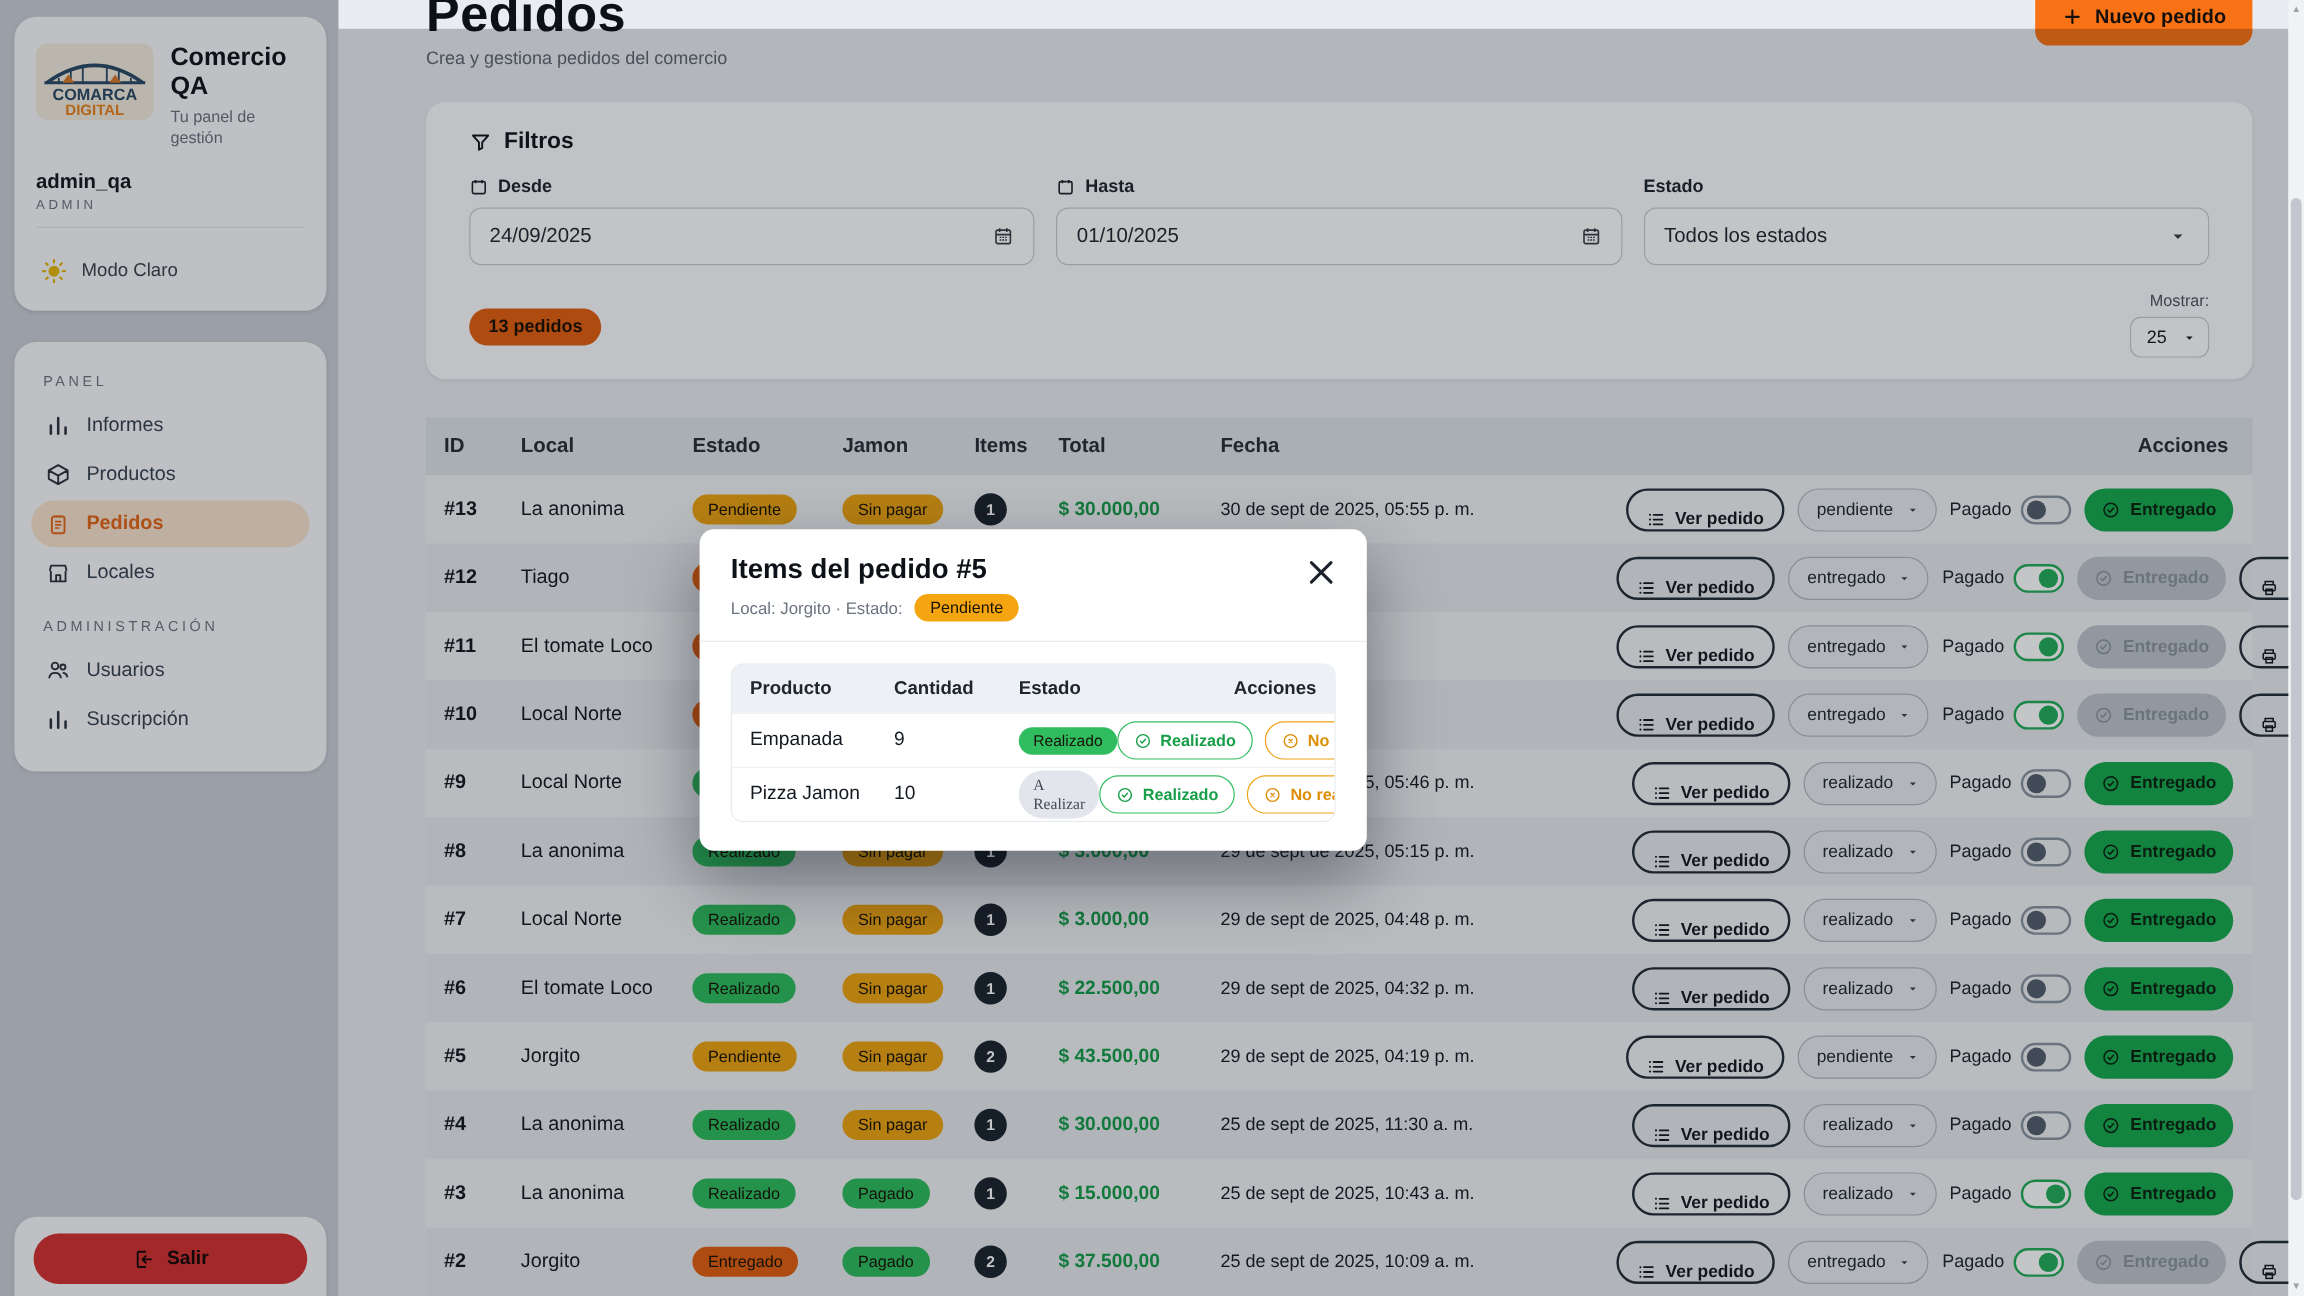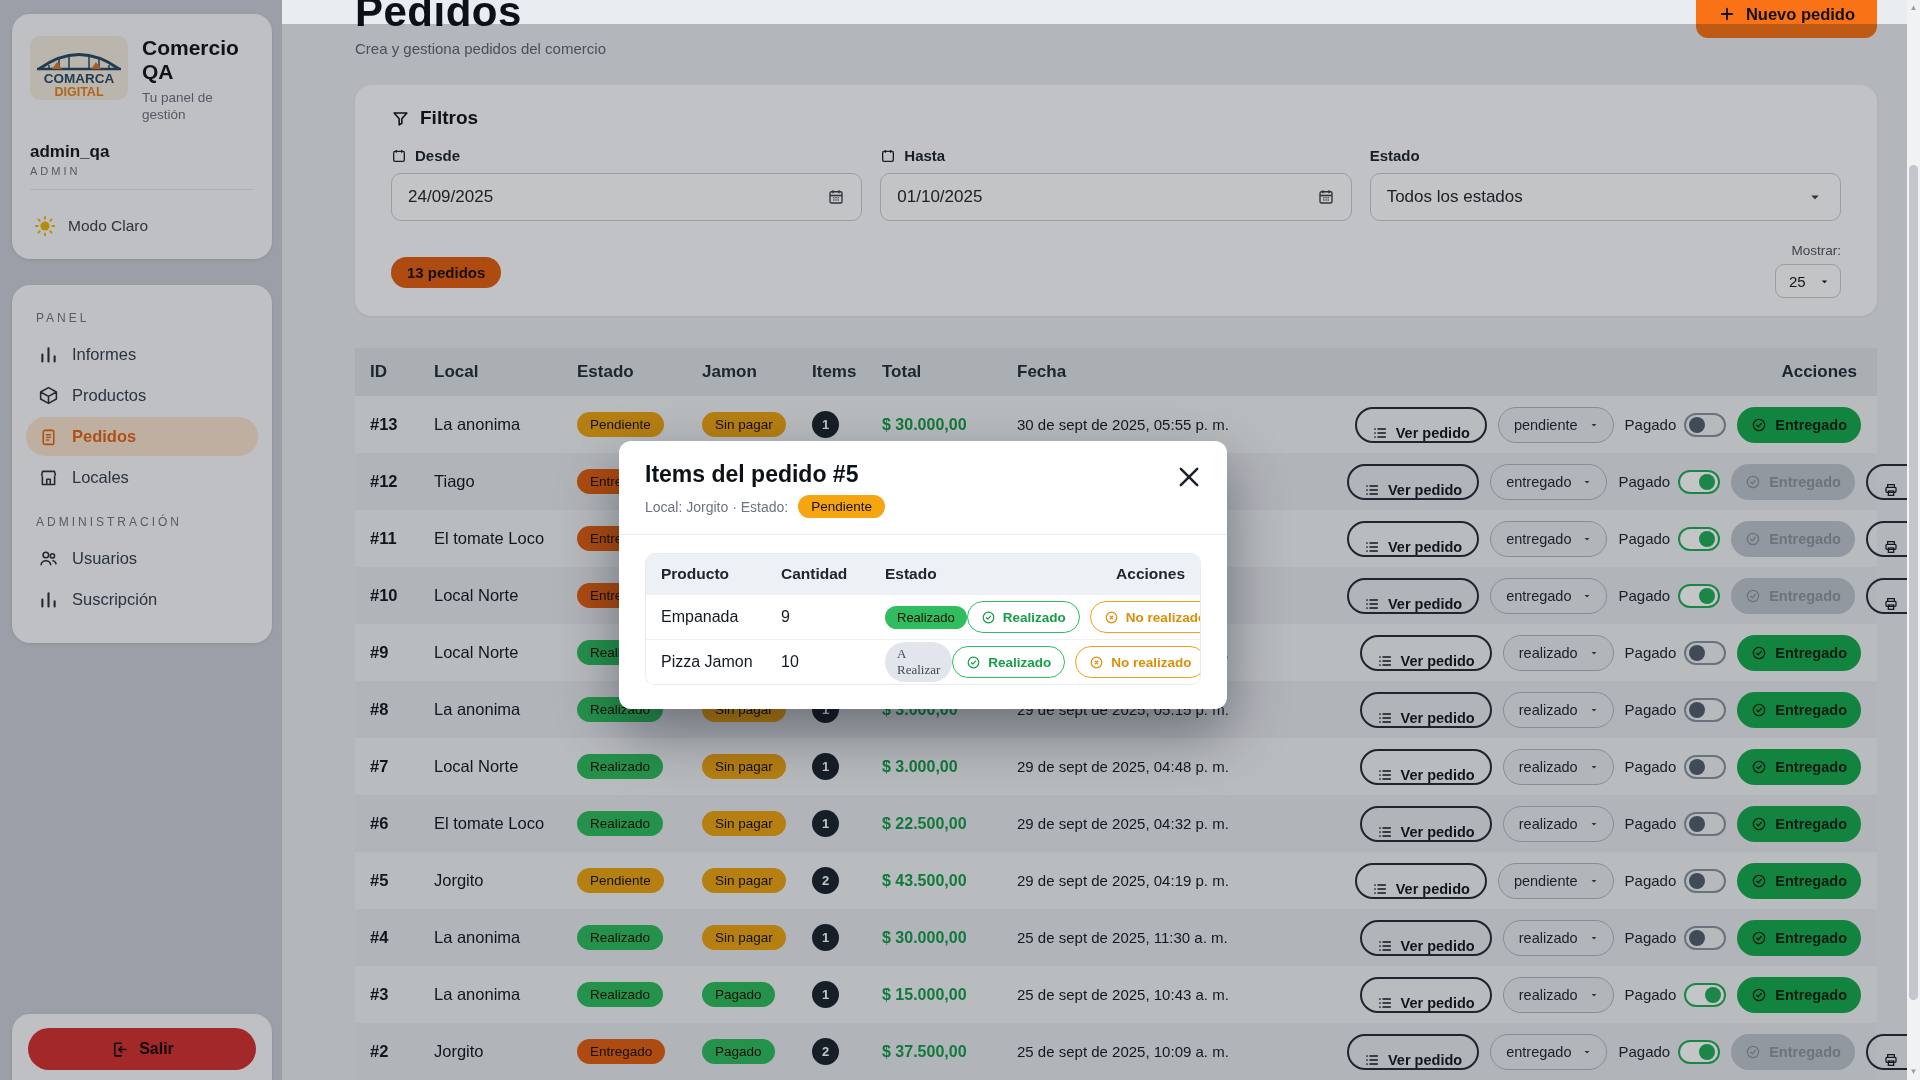--- a/index.html
+++ b/index.html
@@ -99,21 +99,21 @@
     background:#17a94f;font-size:14.5px;font-weight:700;color:#0a2312;cursor:pointer;font-family:inherit;white-space:nowrap;}
   .deliver-btn .nico{width:16px;height:16px;}
   .deliver-btn.disabled{background:#bcc4cd;color:#8b94a0;cursor:default;}
 
   
   .dim{position:absolute;background:rgba(8,11,16,.24);z-index:40;}
   .dim-left{left:0;top:0;width:282px;height:1080px;}
   .dim-main{left:282px;top:24px;width:1625px;height:1056px;}
 
   
-  .modal{position:absolute;left:619px;top:441px;width:608px;z-index:60;background:#ffffff;border-radius:12px;
+  .modal{position:absolute;left:583px;top:441px;width:556px;z-index:60;background:#ffffff;border-radius:12px;
     box-shadow:0 24px 60px rgba(5,10,20,.40);padding:20px 26px 24px;}
   .modal-title{font-size:23px;font-weight:700;margin:0;color:#0d1218;}
   .modal-sub{display:flex;align-items:center;gap:10px;margin-top:7px;font-size:14px;color:#6b7280;}
   .modal-sub .badge{font-size:13.5px;padding:4px 13px;background:#f5a50f;}
   .modal-close{position:absolute;right:24px;top:22px;width:28px;height:28px;border:none;background:none;
     color:#1b222b;cursor:pointer;padding:0;}
   .modal-close .nico{width:17px;height:17px;}
   .modal-divider{border-top:1px solid #e8eaee;margin:16px -26px 0;}
   .modal-table{margin-top:18px;border:1px solid #e7eaee;border-radius:10px;overflow:hidden;}
   .mthead,.mtrow{display:grid;grid-template-columns:120px 104px 1fr auto;align-items:center;padding:0 15px;}

